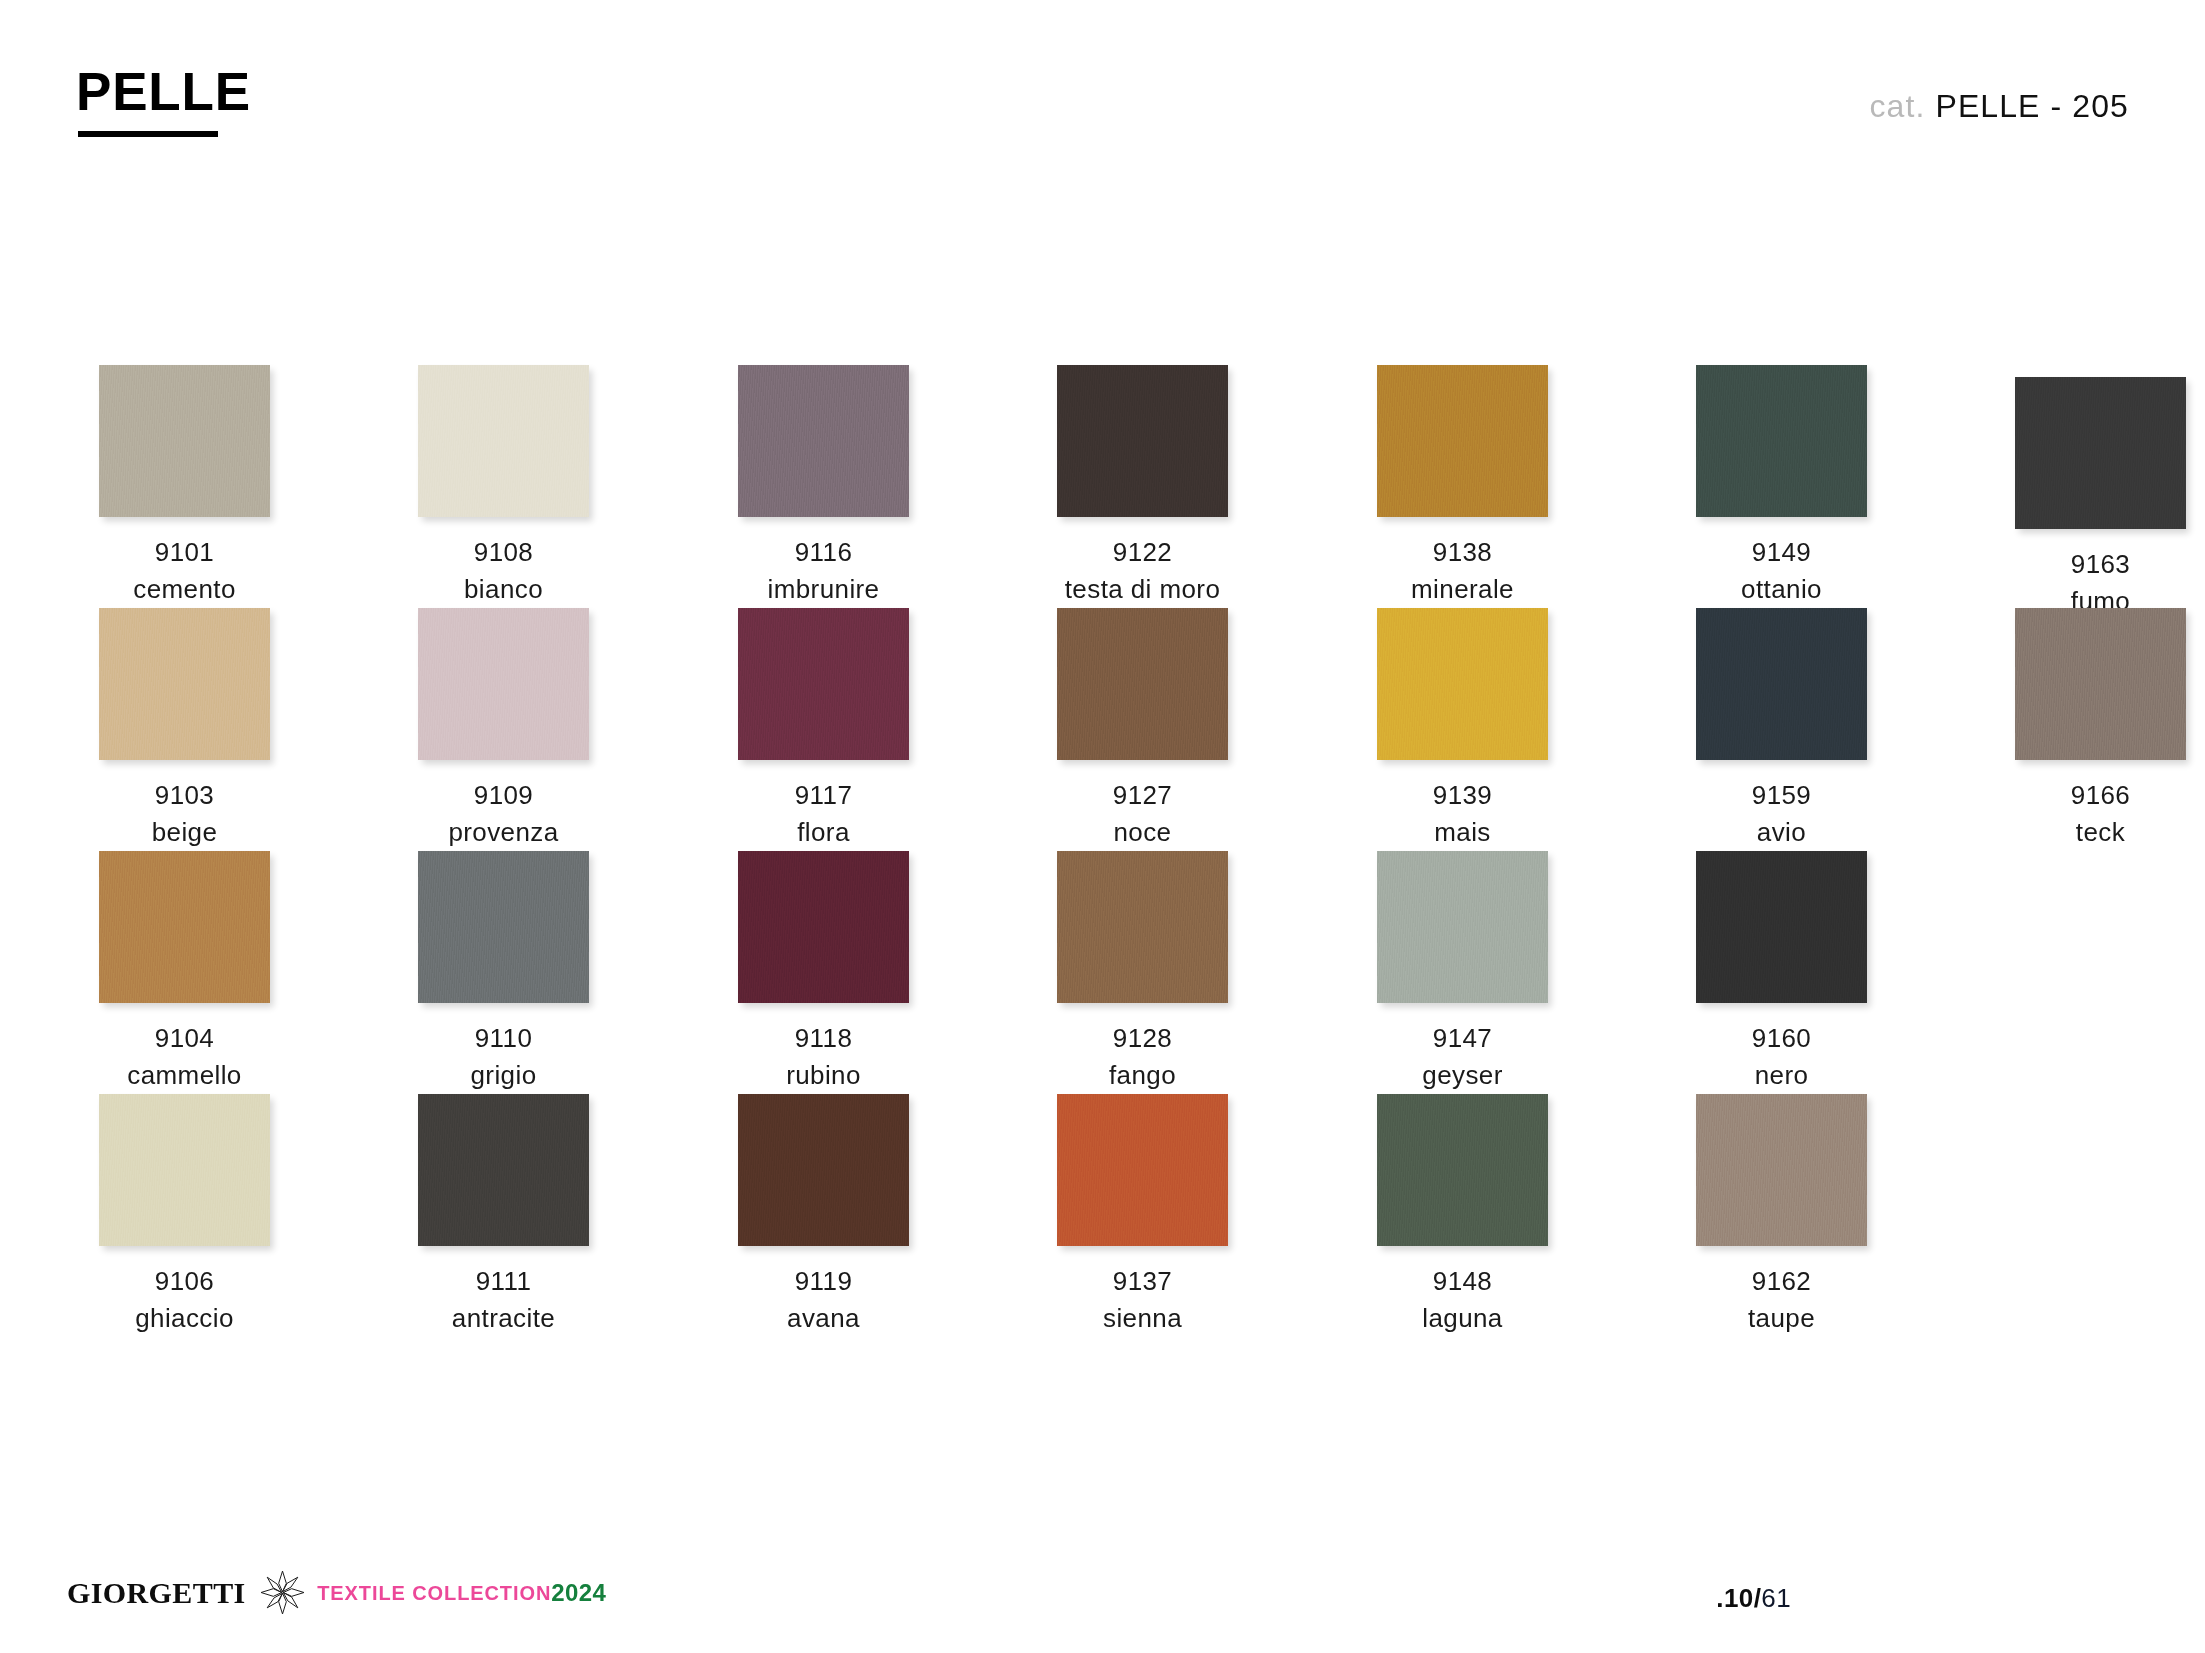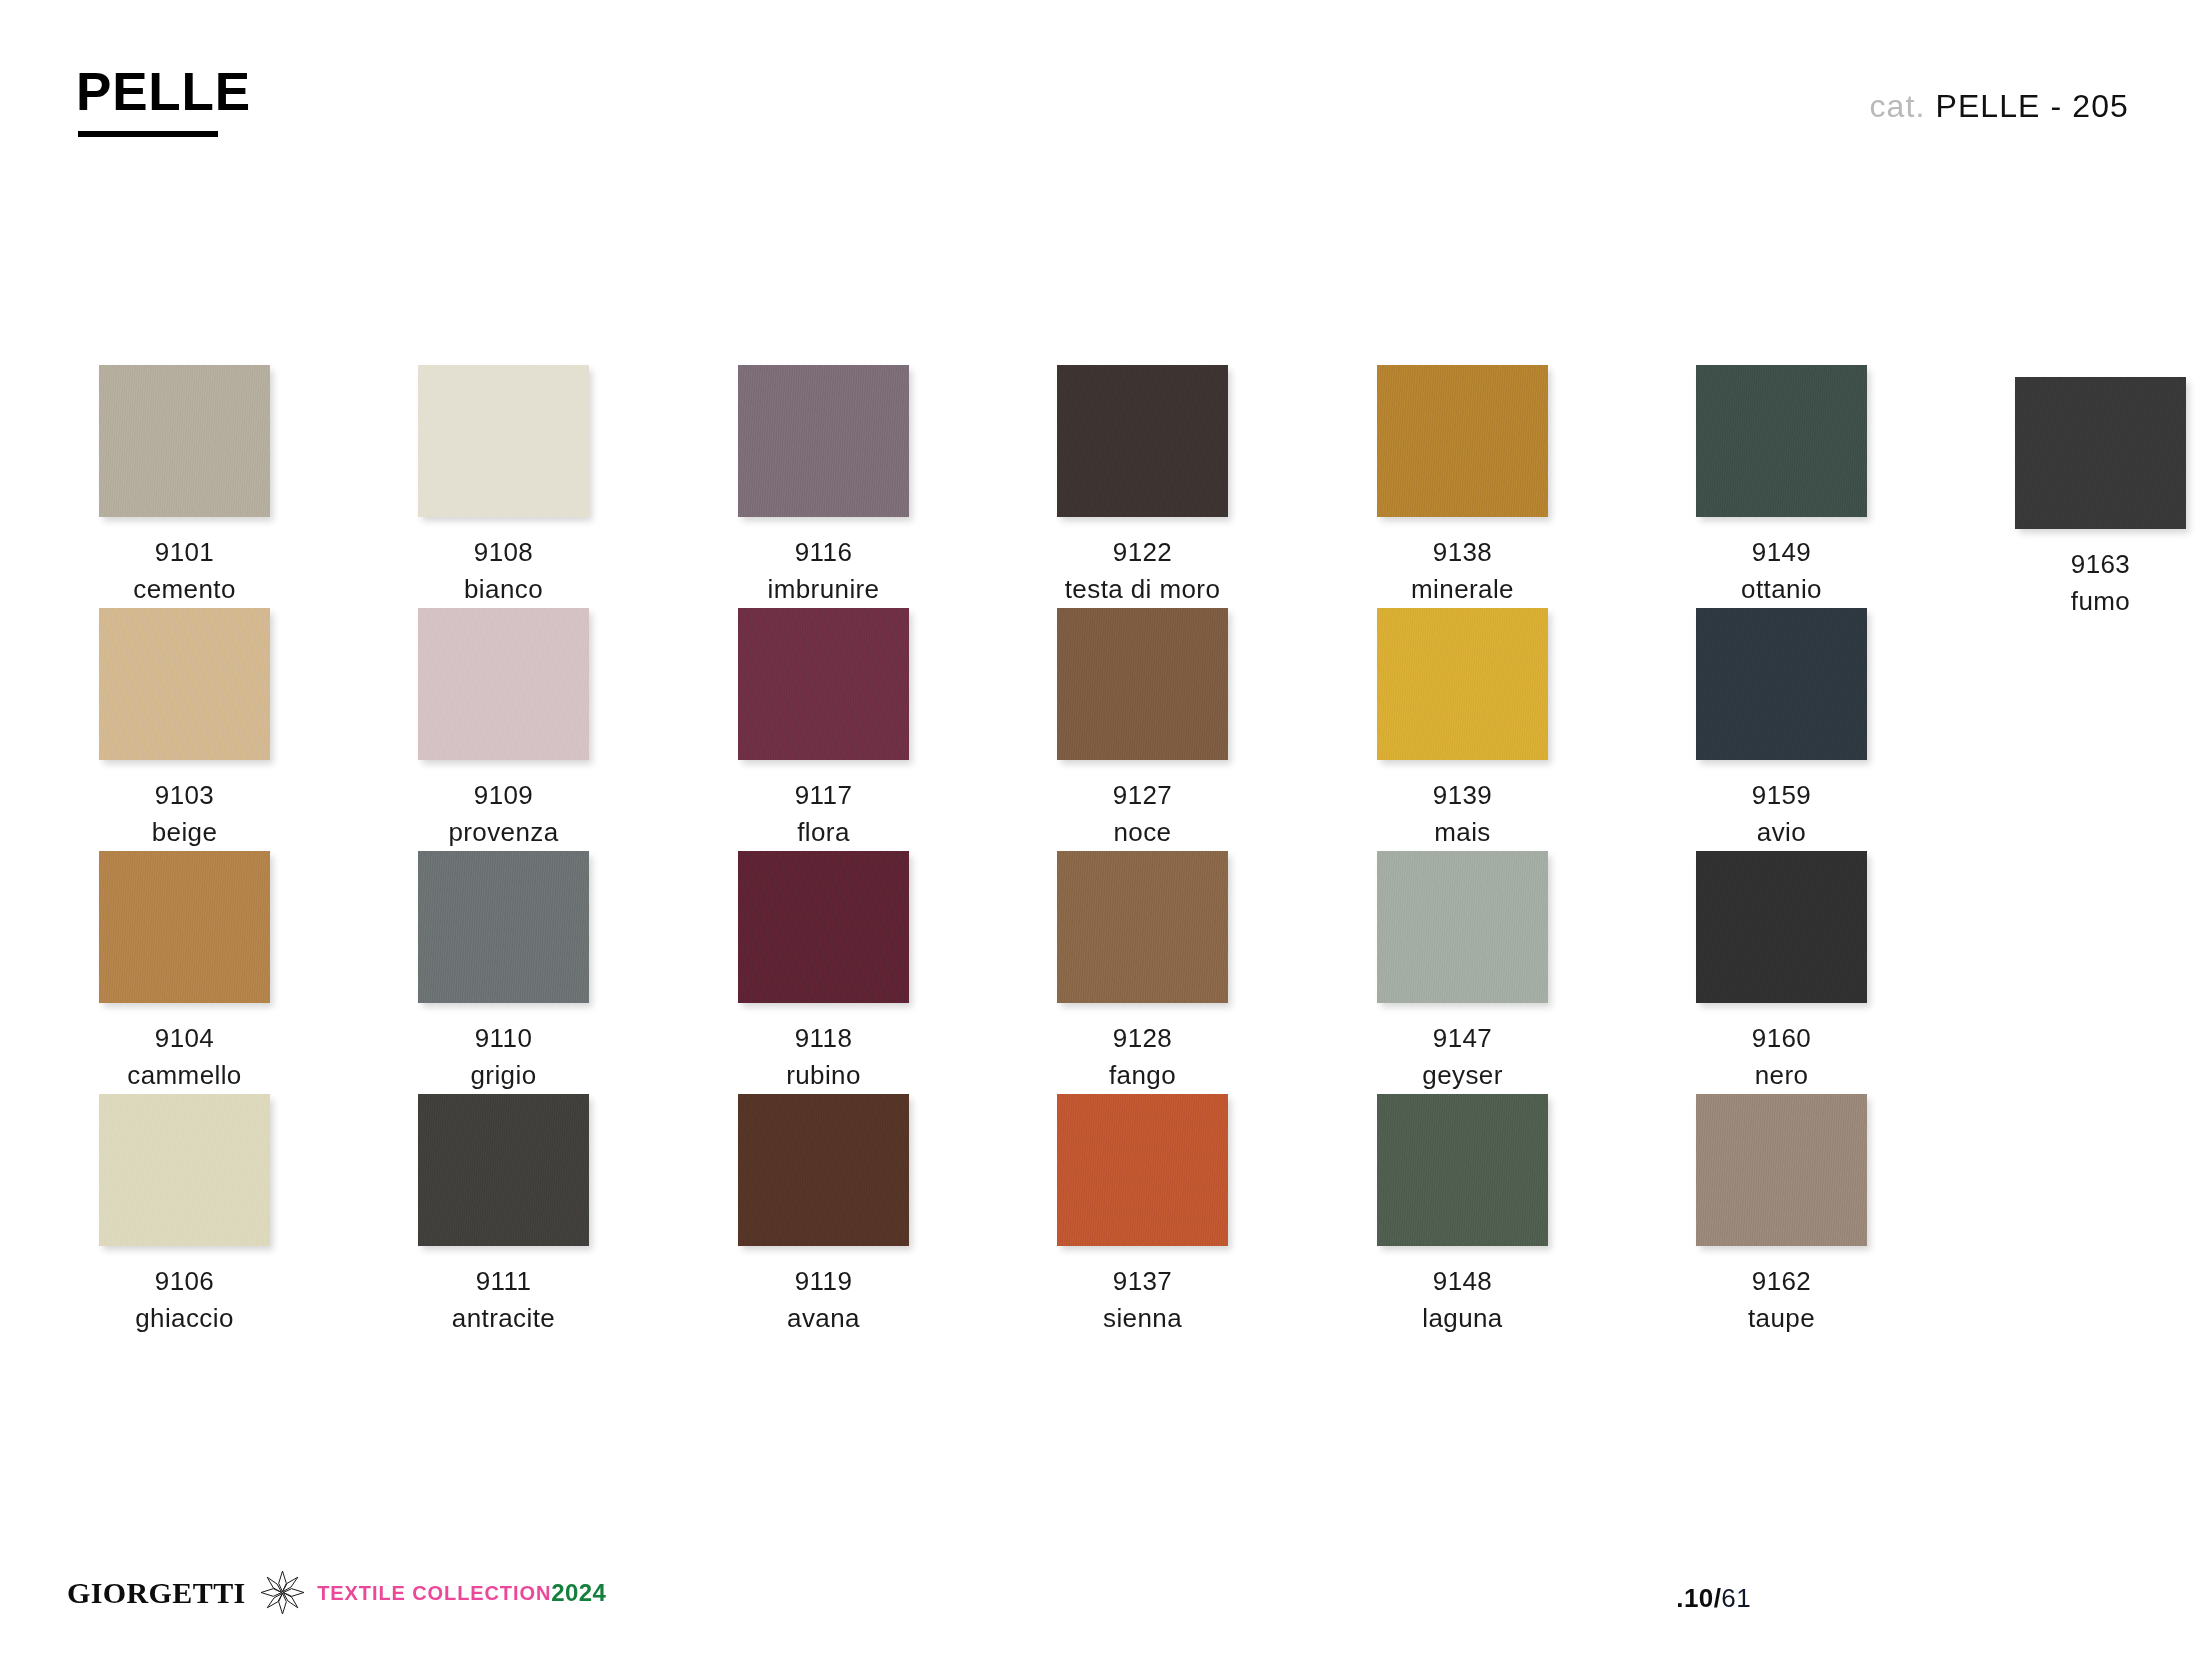--- a/index.html
+++ b/index.html
@@ -109,20 +109,21 @@
     color: #1a1a1a;
   }
 
   
   .footer {
     position: absolute;
     left: 0;
     bottom: 0;
     width: 1824px;
     height: 129px;
+    padding-left: 40px;
   }
   .brand-block {
     position: absolute;
     left: 67px;
     bottom: 40px;
     display: flex;
     align-items: center;
     height: 43px;
   }
   .brand-word {
@@ -263,20 +264,27 @@
         <div class="caption">
           <span class="code">9139</span>
           <span class="name">mais</span>
         </div>
       </div>
       <div class="cell" style="left: 1597px;">
         <div class="swatch" title="avio" style="background: rgb(46, 56, 64);"></div>
         <div class="caption">
           <span class="code">9159</span>
           <span class="name">avio</span>
+        </div>
+      </div>
+      <div class="cell" style="left: 1916px;">
+        <div class="swatch" title="teck" style="background: rgb(135, 120, 110);"></div>
+        <div class="caption">
+          <span class="code">9166</span>
+          <span class="name">teck</span>
         </div>
       </div>
     </div>
     <div class="grid-row">
       <div class="cell" style="left: 0px;">
         <div class="swatch" title="cammello" style="background: rgb(180, 131, 74);"></div>
         <div class="caption">
           <span class="code">9104</span>
           <span class="name">cammello</span>
         </div>

